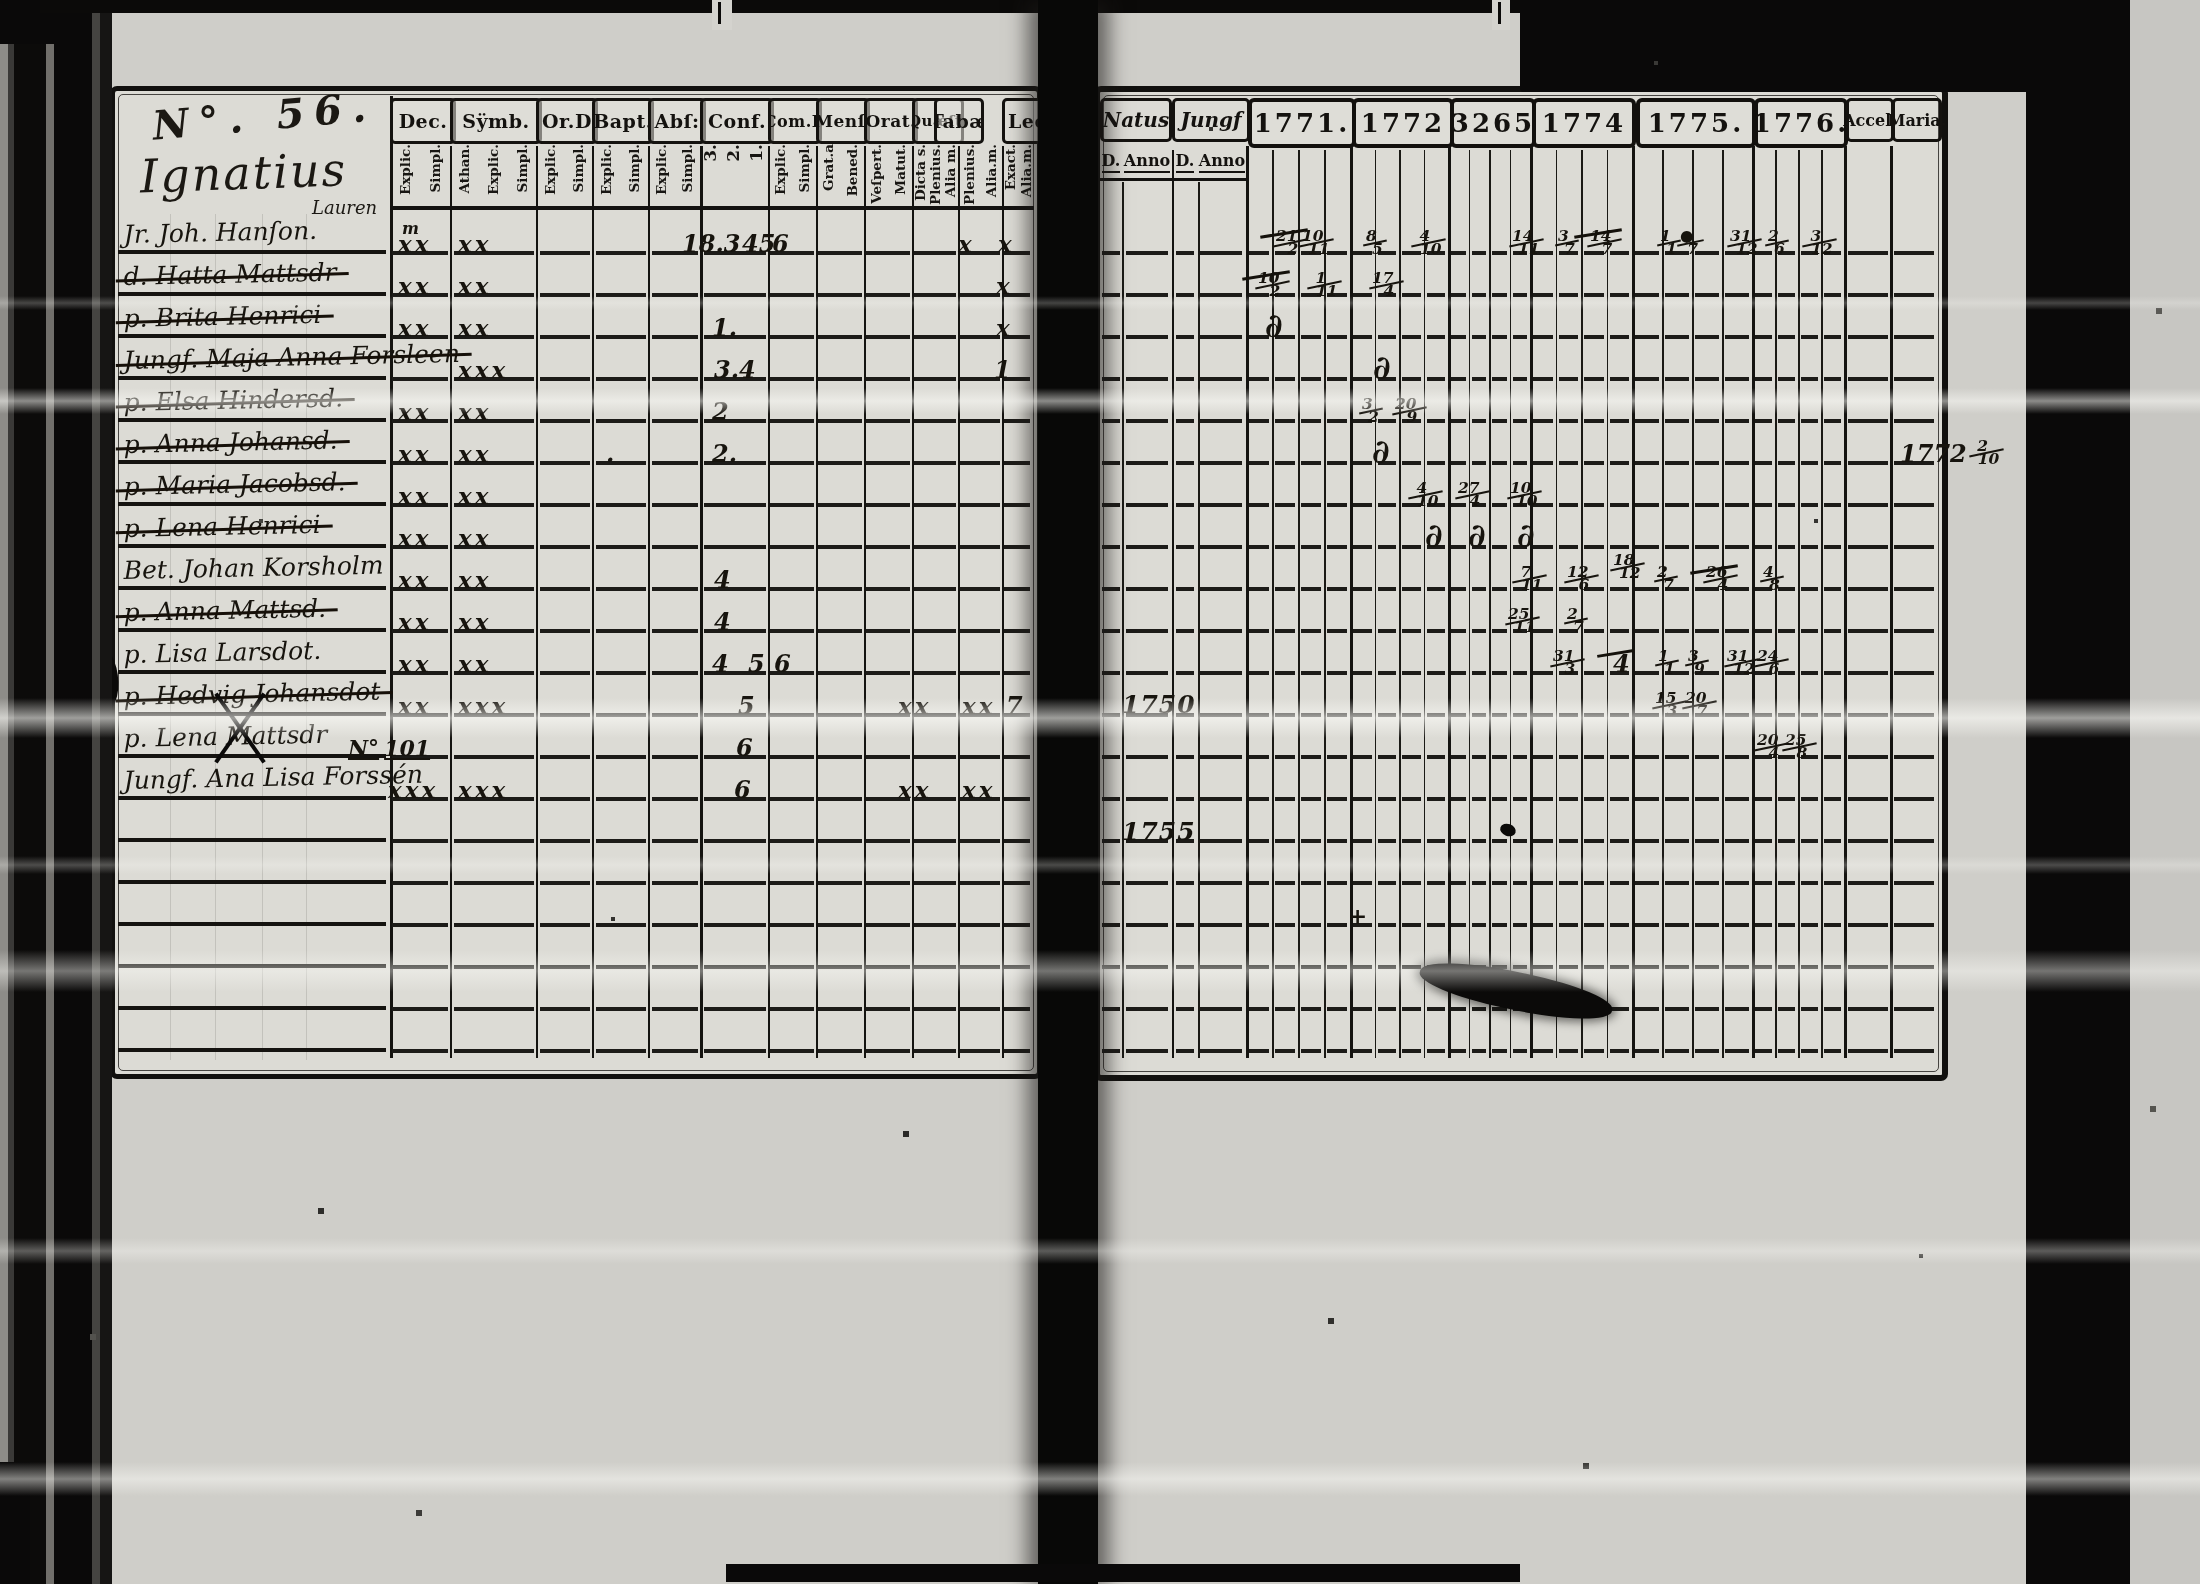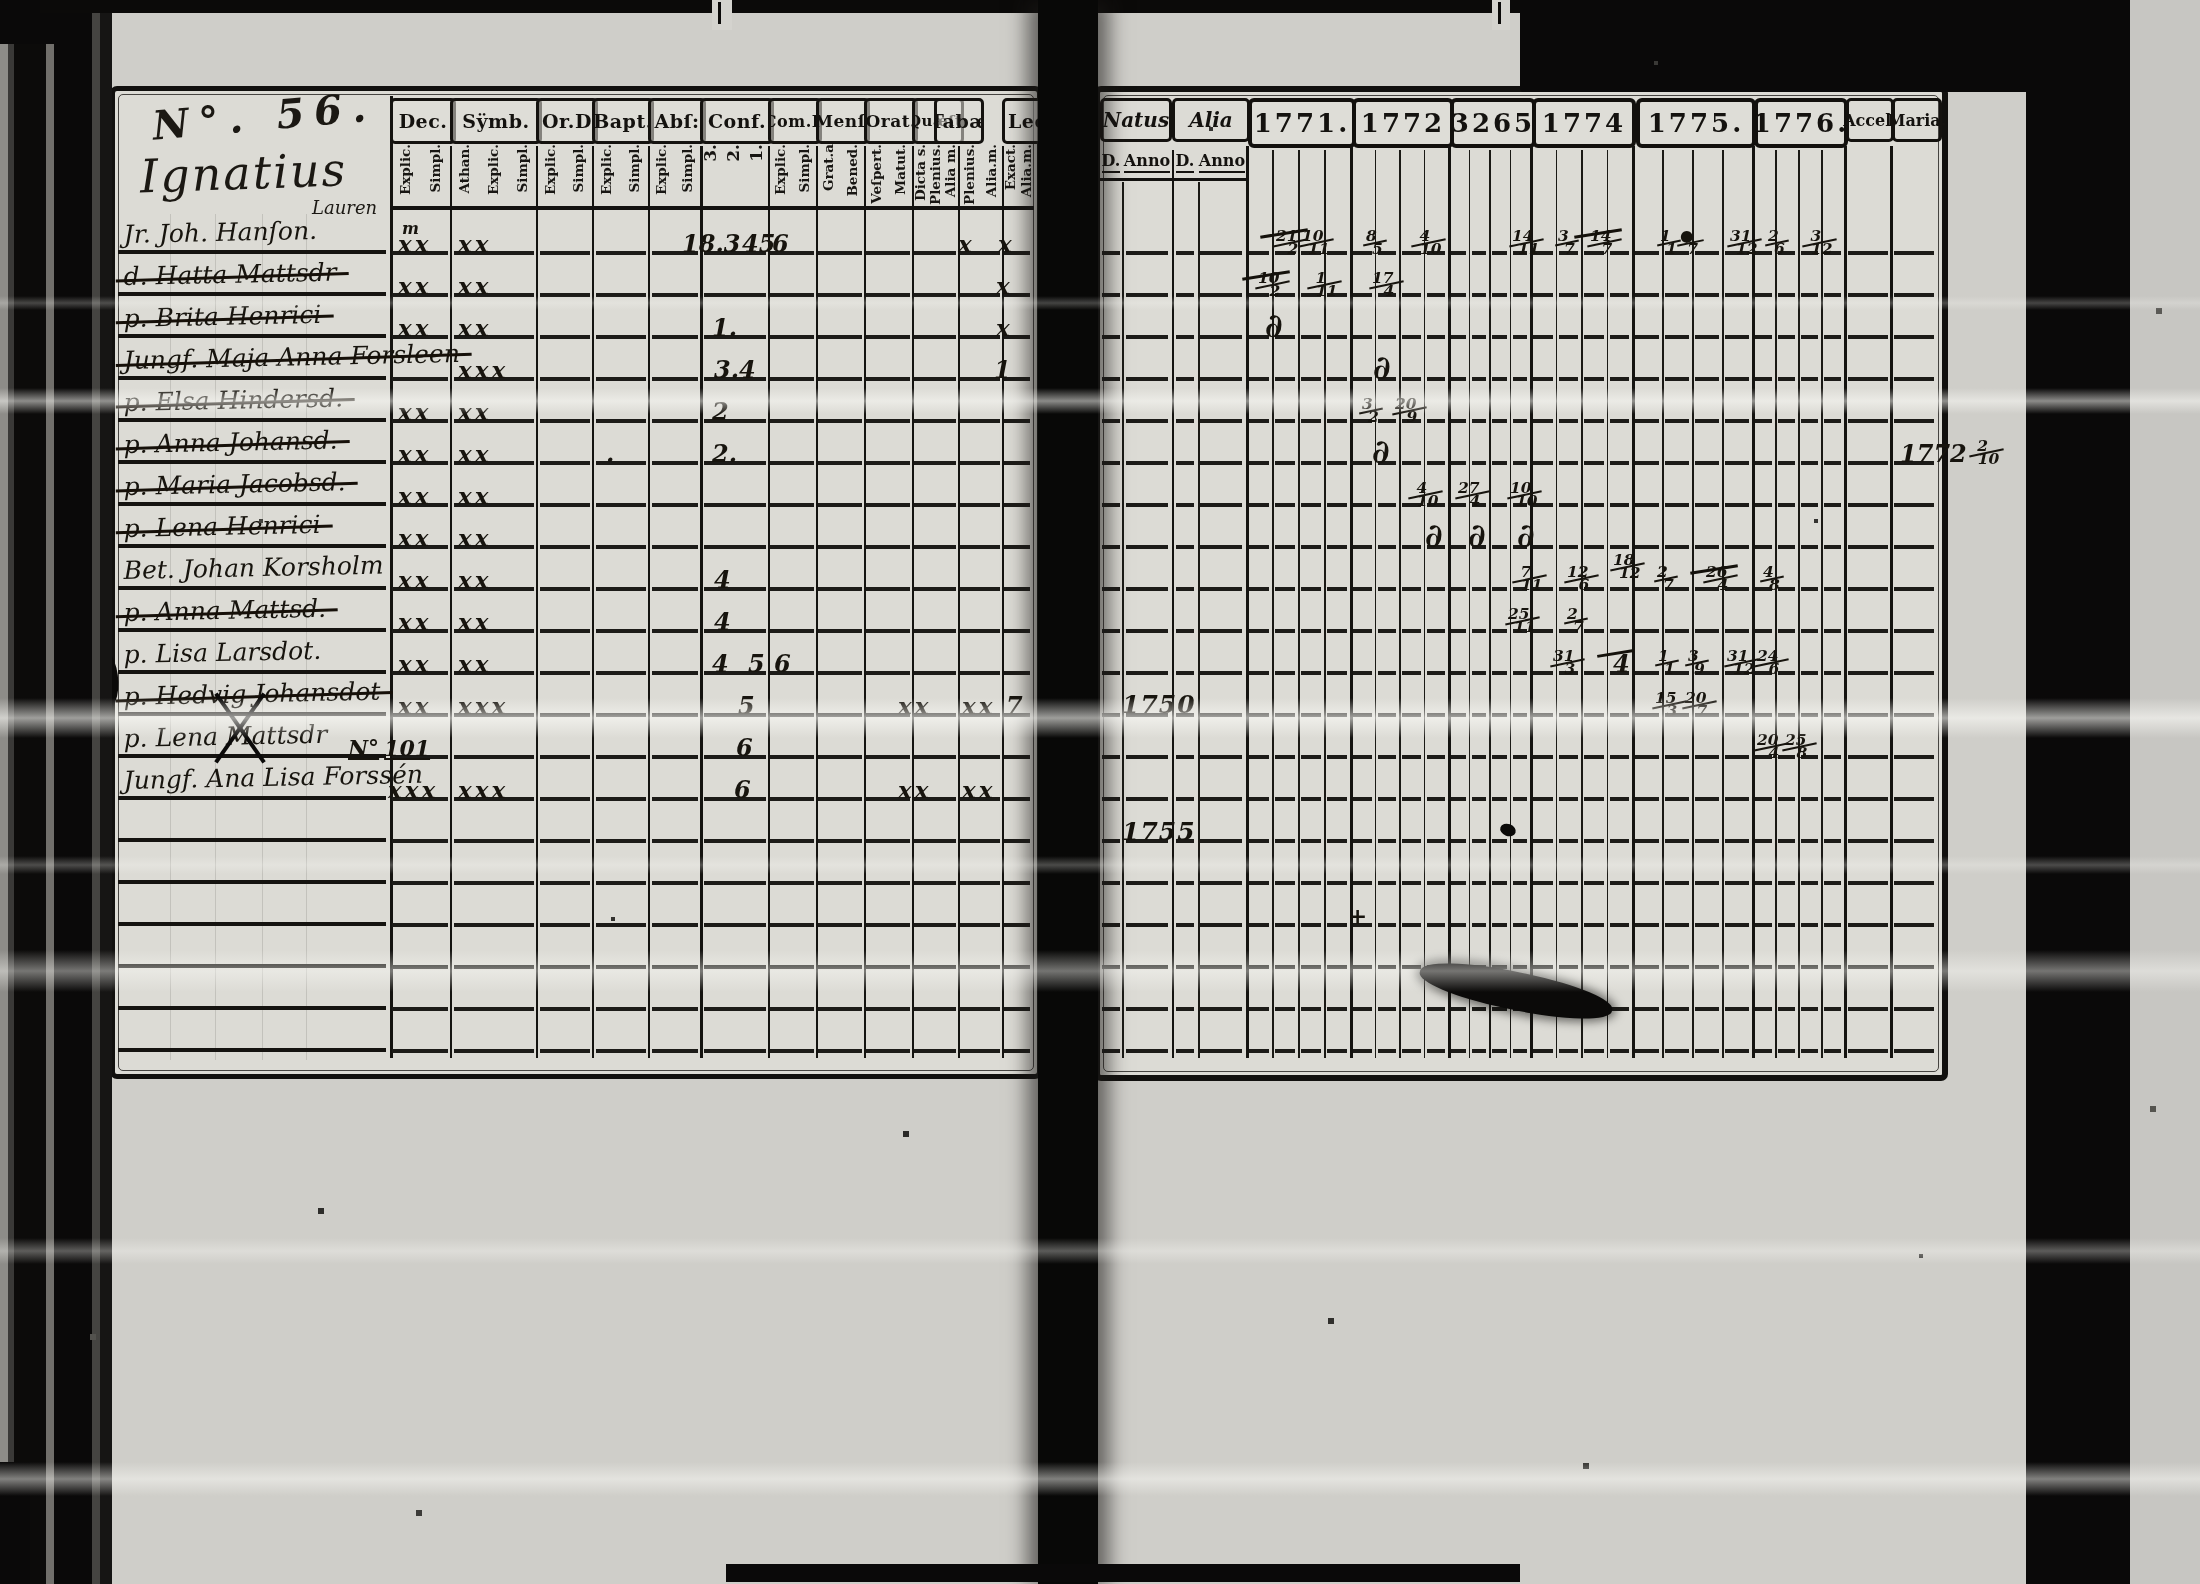--- a/index.html
+++ b/index.html
@@ -127,21 +127,21 @@
   </div>
   <div class="hsubs" style="left:1002px;width:32px;overflow:hidden;">
     <span class="vtext">Exact.</span>
     <span class="vtext">Alia.m.</span>
   </div>
 
   <div class="page" style="left:1094px;top:86px;width:842px;height:983px;border-width:6px;">
     <div class="page-inner"></div>
   </div>
   <div class="scell" style="left:1100px;width:66px;font-style:italic;font-size:20px;">Natus</div>
-  <div class="scell" style="left:1172px;width:72px;font-style:italic;font-size:20px;">Alia</div>
+  <div class="scell" style="left:1172px;width:72px;font-style:italic;font-size:20px;">Jungf</div>
   <div class="dcell" style="left:1100px;width:22px;">
       <u>D.</u>
     </div>
   <div class="dcell" style="left:1124px;width:46px;">
       <u>Anno</u>
     </div>
   <div class="dcell" style="left:1174px;width:22px;">
       <u>D.</u>
     </div>
   <div class="dcell" style="left:1198px;width:48px;">

